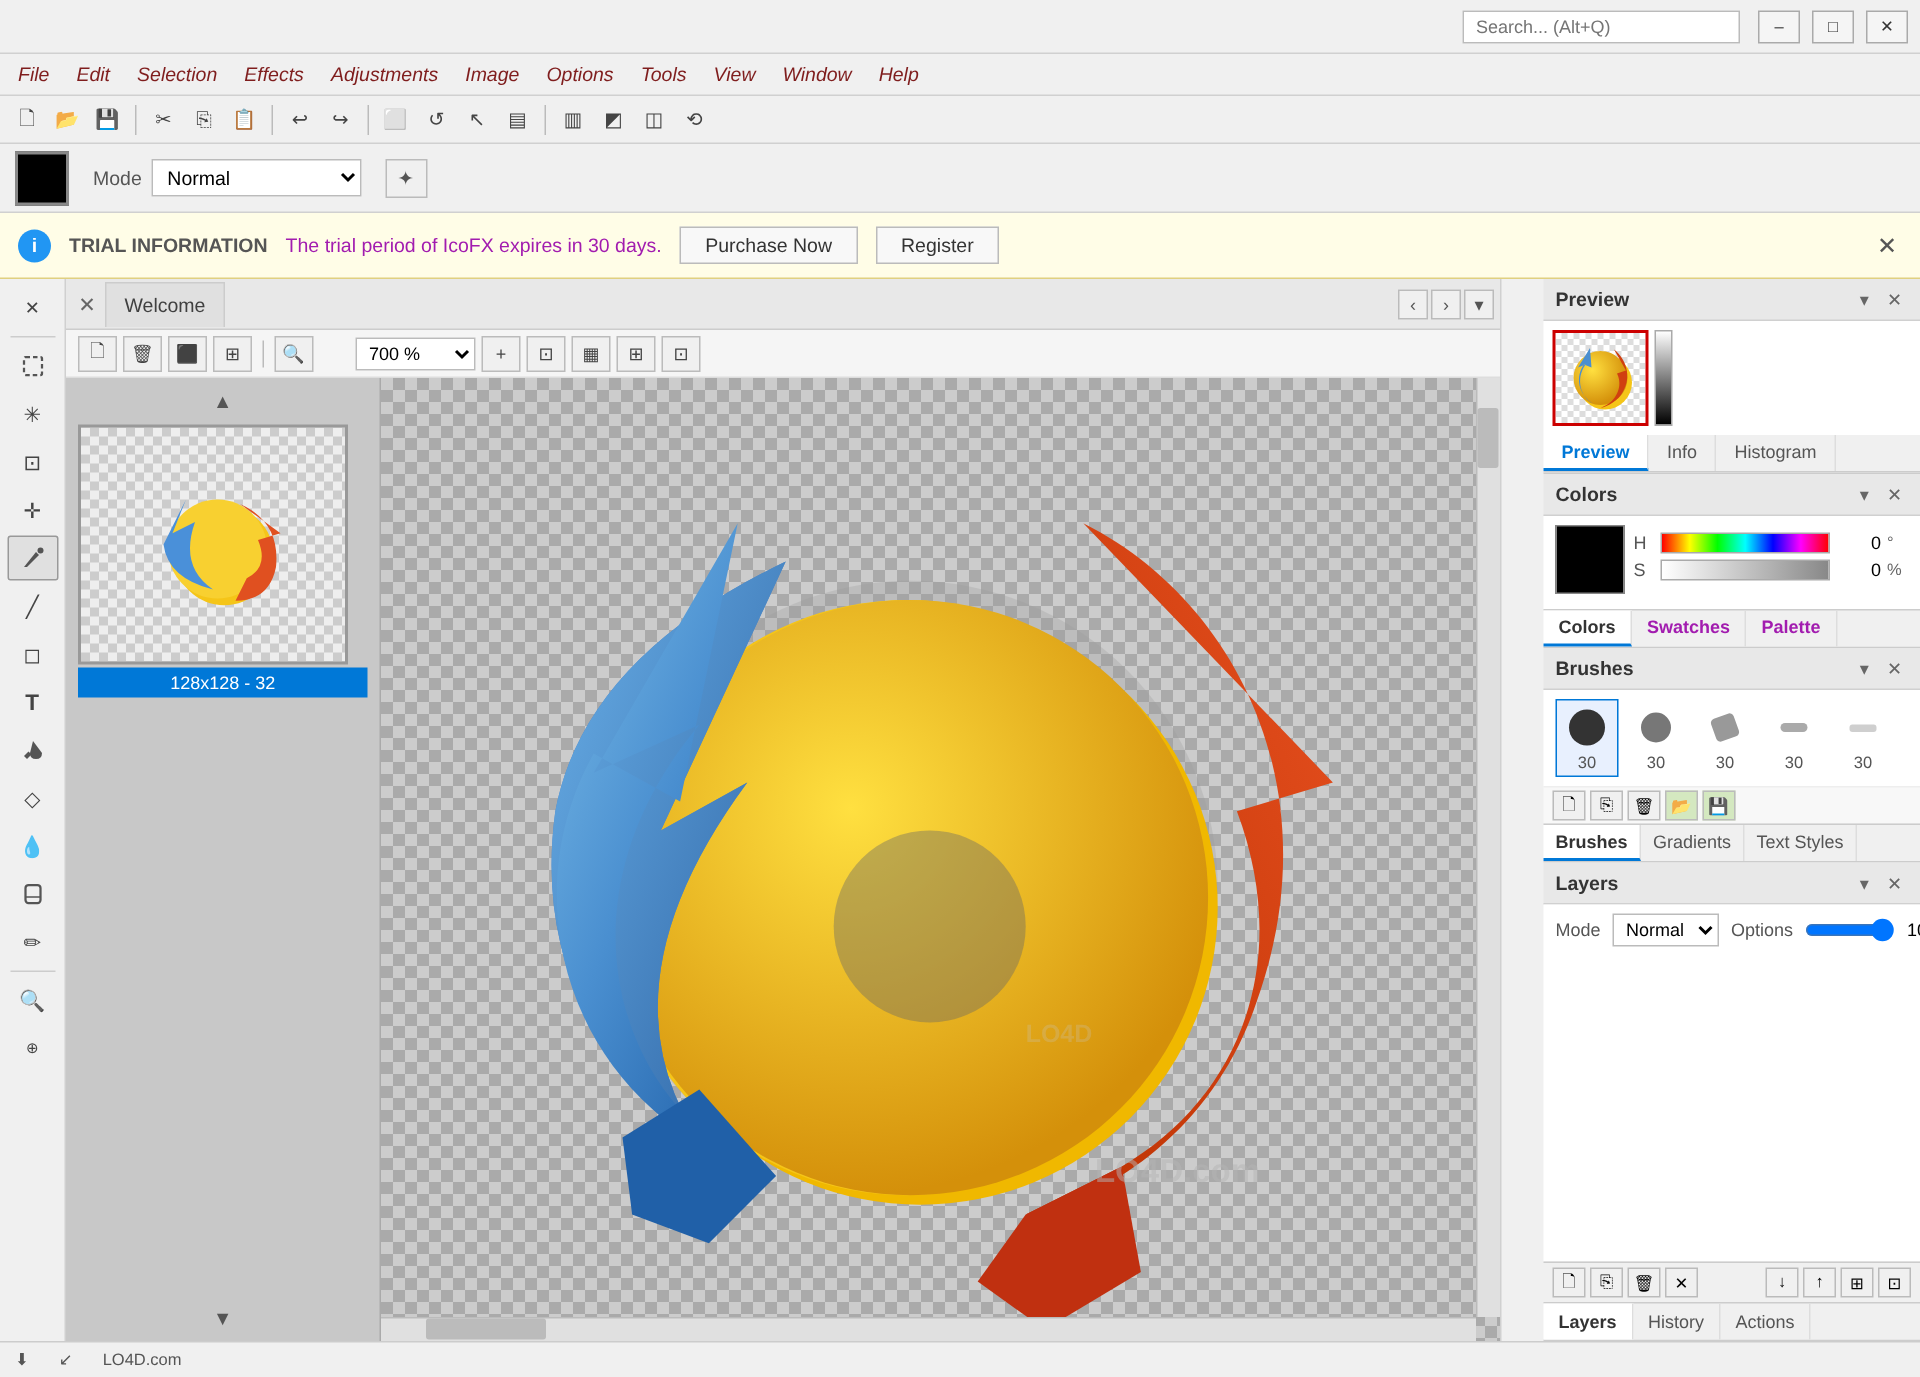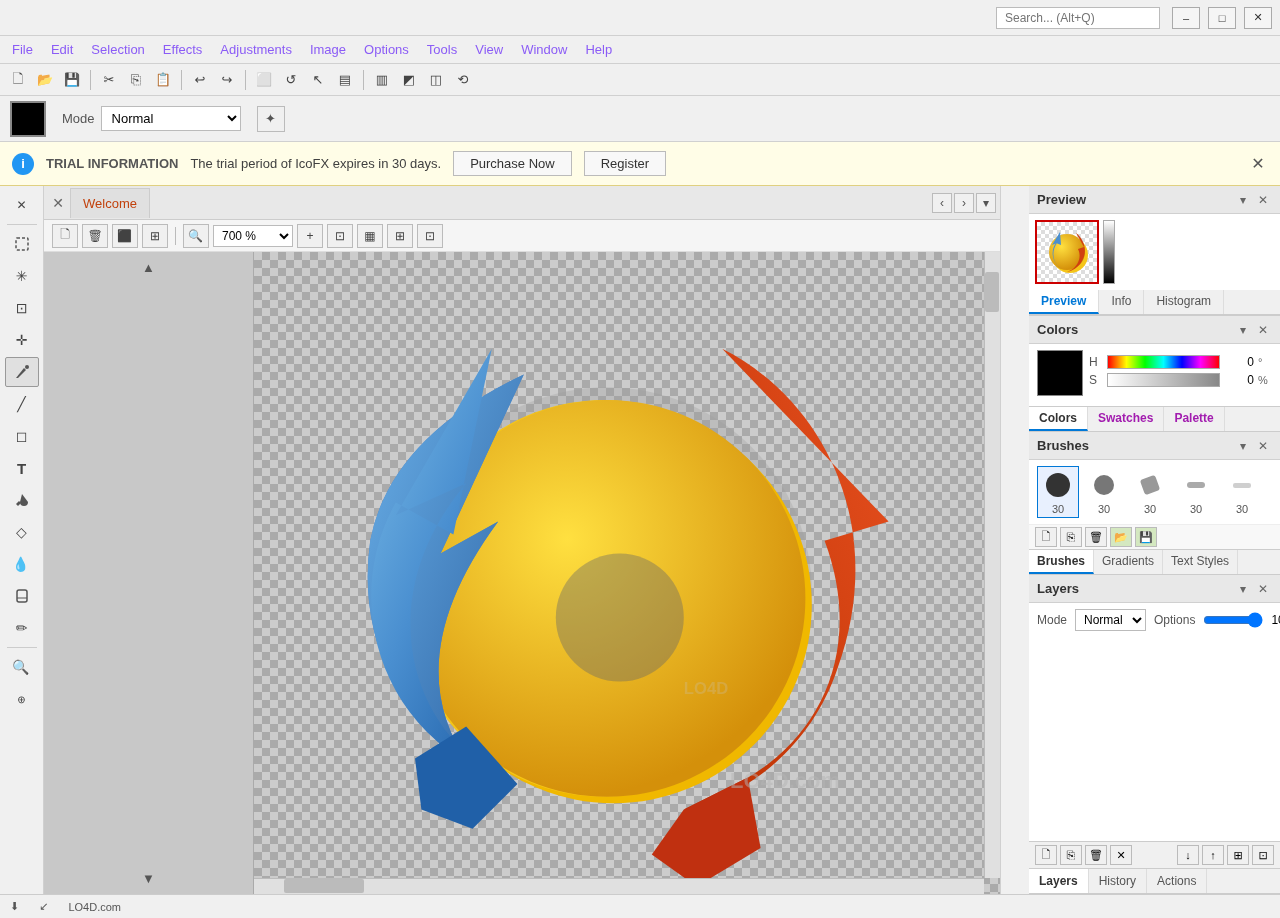--- a/index.html
+++ b/index.html
@@ -15,32 +15,32 @@
     }
     .titlebar-left { display: flex; align-items: center; gap: 6px; }
     .titlebar-logo { width: 20px; height: 20px; border-radius: 3px; background: linear-gradient(135deg, #e8a000, #e84000); }
     .titlebar-title { font-size: 13px; color: #333; }
     .titlebar-controls { display: flex; gap: 8px; }
     .titlebar-btn { width: 28px; height: 22px; border: 1px solid #aaa; background: #f5f5f5; cursor: pointer; display: flex; align-items: center; justify-content: center; font-size: 11px; color: #333; }
     .titlebar-close { background: #f5f5f5; }
 
     
     .titlebar-search { margin-left: auto; margin-right: 12px; }
-    .titlebar-search input { width: 164px; padding: 3px 8px; border: 1px solid #bbb; background: white; font-size: 12px; color: #888; }
+    .titlebar-search input { width: 185px; padding: 3px 8px; border: 1px solid #bbb; background: white; font-size: 12px; color: #888; }
 
     
     .menubar {
       background: #f0f0f0;
       display: flex; align-items: center;
       padding: 2px 4px;
       height: 28px;
       border-bottom: 1px solid #d0d0d0;
       gap: 2px;
     }
-    .menubar-item { padding: 3px 8px; cursor: pointer; color: #8b5cf6; font-size: 13px; }
+    .menubar-item { padding: 3px 8px; cursor: pointer; color: #7f1d1d; font-size: 13px; font-style: italic; }
 
     
     .toolbar {
       background: #f0f0f0;
       display: flex; align-items: center;
       padding: 3px 6px;
       height: 32px;
       border-bottom: 1px solid #d0d0d0;
       gap: 3px;
     }
@@ -71,21 +71,21 @@
     .trialbar {
       background: #fffde7;
       display: flex; align-items: center;
       padding: 6px 12px;
       height: 44px;
       border-bottom: 1px solid #e0d080;
       gap: 12px;
     }
     .trial-icon { width: 22px; height: 22px; border-radius: 50%; background: #2196F3; color: white; display: flex; align-items: center; justify-content: center; font-weight: bold; font-size: 13px; flex-shrink: 0; }
     .trial-title { font-weight: bold; color: #555; }
-    .trial-text { color: #404040; text-align: center; }
+    .trial-text { color: #a21caf; text-align: center; }
     .trial-btn { padding: 4px 16px; border: 1px solid #bbb; background: #f8f8f8; cursor: pointer; font-size: 13px; color: #333; }
     .trial-close { margin-left: auto; width: 20px; height: 20px; cursor: pointer; display: flex; align-items: center; justify-content: center; color: #555; font-size: 16px; }
 
     
     .main-area {
       display: flex;
       flex: 1;
       overflow: hidden;
     }
 
@@ -113,37 +113,37 @@
     
     .tabs-bar {
       background: #e8e8e8;
       display: flex; align-items: center;
       padding: 0 4px;
       height: 34px;
       border-bottom: 1px solid #ccc;
       gap: 2px;
     }
     .tab-close-all { width: 20px; height: 20px; cursor: pointer; display: flex; align-items: center; justify-content: center; color: #666; font-size: 14px; }
-    .tab { display: flex; align-items: center; padding: 4px 12px; background: #e0e0e0; border: 1px solid #ccc; border-bottom: none; cursor: pointer; gap: 6px; height: 30px; font-size: 12px; color: #c2410c; }
+    .tab { display: flex; align-items: center; padding: 4px 12px; background: #e0e0e0; border: 1px solid #ccc; border-bottom: none; cursor: pointer; gap: 6px; height: 30px; font-size: 12px; color: #404040; }
     .tab.active { background: white; border-bottom: 1px solid white; margin-bottom: -1px; color: #222; }
     .tab-close { font-size: 12px; color: #666; margin-left: 4px; }
     .tab-nav { display: flex; gap: 2px; margin-left: auto; }
     .tab-nav-btn { width: 20px; height: 20px; cursor: pointer; display: flex; align-items: center; justify-content: center; font-size: 12px; color: #555; border: 1px solid #bbb; background: #f0f0f0; }
 
     
     .sub-toolbar {
       background: #f5f5f5;
       display: flex; align-items: center;
       padding: 3px 8px;
       height: 32px;
       border-bottom: 1px solid #ddd;
       gap: 4px;
     }
     .sub-tool-btn { width: 26px; height: 24px; border: 1px solid #bbb; background: #f0f0f0; cursor: pointer; display: flex; align-items: center; justify-content: center; font-size: 12px; color: #444; }
-    .zoom-select { width: 80px; padding: 2px 4px; border: 1px solid #bbb; background: white; cursor: pointer; font-size: 12px; }
+    .zoom-select { width: 80px; padding: 2px 4px; border: 1px solid #bbb; background: white; cursor: pointer; font-size: 12px; margin-left: 24px; }
 
     
     .canvas-content {
       flex: 1;
       background: #888;
       overflow: hidden;
       position: relative;
       display: flex;
     }
 
@@ -519,20 +519,35 @@
       <button class="sub-tool-btn">⊡</button>
       <button class="sub-tool-btn">▦</button>
       <button class="sub-tool-btn">⊞</button>
       <button class="sub-tool-btn">⊡</button>
     </div>
 
     <div class="canvas-content">
 
       <div class="image-panel">
         <div class="scroll-up">▲</div>
+        <div class="image-thumb-container">
+          <div class="image-thumb">
+
+            <svg viewBox="0 0 80 80" width="90" height="90">
+
+              <ellipse cx="45" cy="45" rx="22" ry="22" fill="#f5c518"></ellipse>
+              <ellipse cx="42" cy="42" rx="22" ry="22" fill="#f8d030"></ellipse>
+
+              <path d="M28 20 L22 35 L32 30 Q25 50 40 60 Q20 55 18 40 Z" fill="#4a90d9"></path>
+
+              <path d="M52 22 Q70 30 68 50 Q65 65 50 65 L55 55 Q65 50 60 38 L70 35 Z" fill="#e05020"></path>
+            </svg>
+          </div>
+          <div class="image-label">128x128 - 32</div>
+        </div>
         <div class="scroll-down">▼</div>
       </div>
 
       <div class="main-canvas">
 
         <div class="canvas-image">
           <svg viewBox="0 0 500 500" width="640" height="640" style="display:block;">
 
             <ellipse cx="250" cy="250" rx="160" ry="160" fill="#9a9a9a" opacity="0.3"></ellipse>
 

